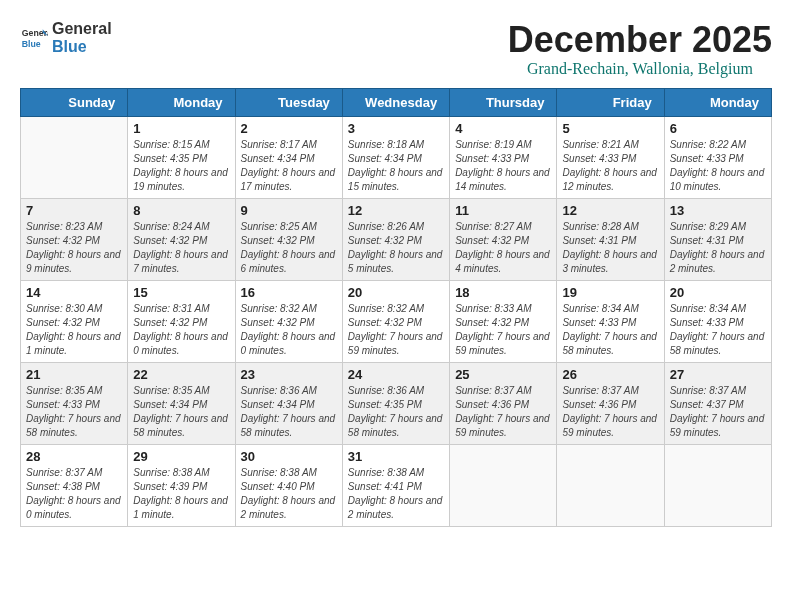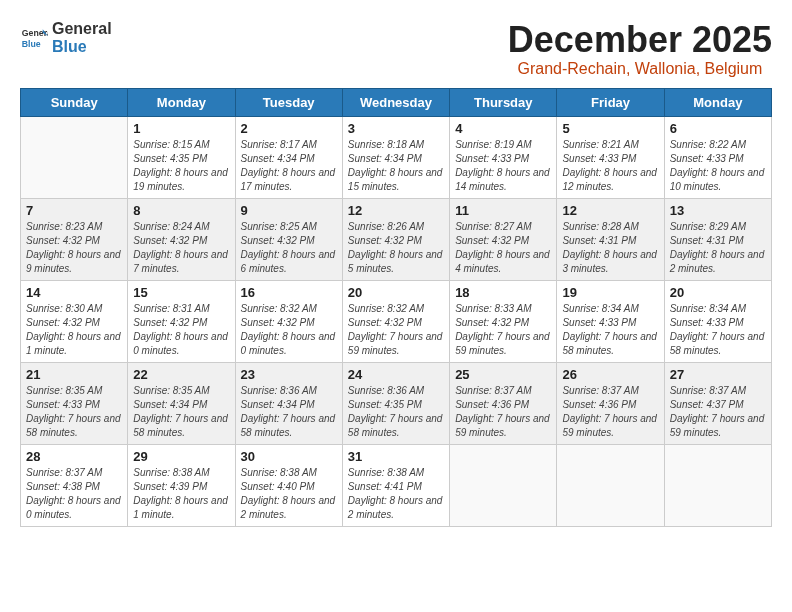--- a/index.html
+++ b/index.html
@@ -29,34 +29,35 @@
       text-align: center;
     }
     .month-title {
       font-size: 36px;
       font-weight: bold;
       color: #222;
       line-height: 1.1;
     }
     .subtitle {
       font-size: 16px;
-      color: #c2410c;
+      color: #0f766e;
+      font-family: Liberation Serif, serif;
     }
     .calendar {
       width: 100%;
       border-collapse: collapse;
       border: 1px solid #ccc;
     }
     .calendar th {
       background-color: #2a7ab8;
       color: #fff;
       font-size: 13px;
       font-weight: bold;
-      padding: 6px 2px;
-      text-align: center;
+      padding: 6px 12px;
+      text-align: right;
       border: 1px solid #1a5a8a;
     }
     .calendar td {
       vertical-align: top;
       padding: 4px 5px;
       border: 1px solid #ccc;
       width: calc(100% / 7);
       min-height: 80px;
       font-size: 10.5px;
       color: #333;

